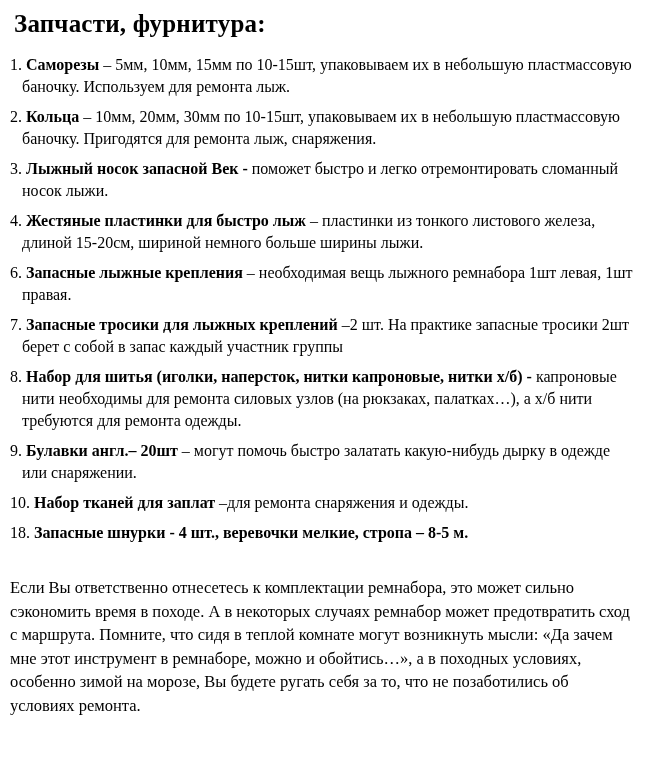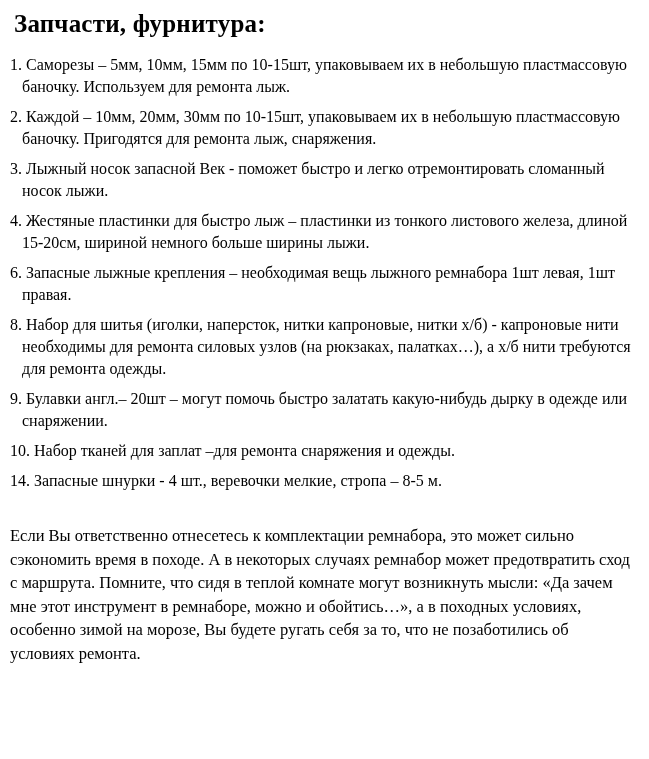--- a/index.html
+++ b/index.html
@@ -28,56 +28,57 @@
     padding: 0;
   }
   .item {
     font-size: 16px;
     line-height: 22px;
     margin: 0 0 8px 0;
     padding-left: 12px;
     text-indent: -12px;
   }
   .item .b {
-    font-weight: normal;
+    font-weight: bold;
   }
   .footer-para {
     font-size: 16.5px;
     line-height: 23.5px;
     margin: 32px 0 0 0;
   }
 </style>
 </head>
 <body>
 
 <div class="doc">
 
   <div class="doc-title">Запчасти, фурнитура:</div>
 
   <div class="item-list">
 
     <p class="item"><span>1.</span> <span class="b">Саморезы</span> <span>– 5мм, 10мм, 15мм по 10-15шт, упаковываем их в небольшую пластмассовую баночку. Используем для ремонта лыж.</span></p>
 
-    <p class="item"><span>2.</span> <span class="b">Каждой</span> <span>– 10мм, 20мм, 30мм по 10-15шт, упаковываем их в небольшую пластмассовую баночку. Пригодятся для ремонта лыж, снаряжения.</span></p>
+    <p class="item"><span>2.</span> <span class="b">Кольца</span> <span>– 10мм, 20мм, 30мм по 10-15шт, упаковываем их в небольшую пластмассовую баночку. Пригодятся для ремонта лыж, снаряжения.</span></p>
 
     <p class="item"><span>3.</span> <span class="b">Лыжный носок запасной Век -</span> <span>поможет быстро и легко отремонтировать сломанный носок лыжи.</span></p>
 
     <p class="item"><span>4.</span> <span class="b">Жестяные пластинки для быстро лыж</span> <span>– пластинки из тонкого листового железа, длиной 15-20см, шириной немного больше ширины лыжи.</span></p>
 
 
     <p class="item"><span>6.</span> <span class="b">Запасные лыжные крепления</span> <span>– необходимая вещь лыжного ремнабора 1шт левая, 1шт правая.</span></p>
 
+    <p class="item"><span>7.</span> <span class="b">Запасные тросики для лыжных креплений</span> <span>–2 шт. На практике запасные тросики 2шт берет с собой в запас каждый участник группы</span></p>
 
     <p class="item"><span>8.</span> <span class="b">Набор для шитья (иголки, наперсток, нитки капроновые, нитки х/б) -</span> <span>капроновые нити необходимы для ремонта силовых узлов (на рюкзаках, палатках…), а х/б нити требуются для ремонта одежды.</span></p>
 
     <p class="item"><span>9.</span> <span class="b">Булавки англ.– 20шт</span> <span>– могут помочь быстро залатать какую-нибудь дырку в одежде или снаряжении.</span></p>
 
     <p class="item"><span>10.</span> <span class="b">Набор тканей для заплат</span> <span>–для ремонта снаряжения и одежды.</span></p>
 
 
 
-    <p class="item"><span>14.</span> <span class="b">Запасные шнурки - 4 шт., веревочки мелкие, стропа – 8-5 м.</span> <span></span></p>
+    <p class="item"><span>18.</span> <span class="b">Запасные шнурки - 4 шт., веревочки мелкие, стропа – 8-5 м.</span> <span></span></p>
 
   </div>
 
   <p class="footer-para">Если Вы ответственно отнесетесь к комплектации ремнабора, это может сильно сэкономить время в походе. А в некоторых случаях ремнабор может предотвратить сход с маршрута. Помните, что сидя в теплой комнате могут возникнуть мысли: «Да зачем мне этот инструмент в ремнаборе, можно и обойтись…», а в походных условиях, особенно зимой на морозе, Вы будете ругать себя за то, что не позаботились об условиях ремонта.</p>
 
 </div>
 
 </body></html>

